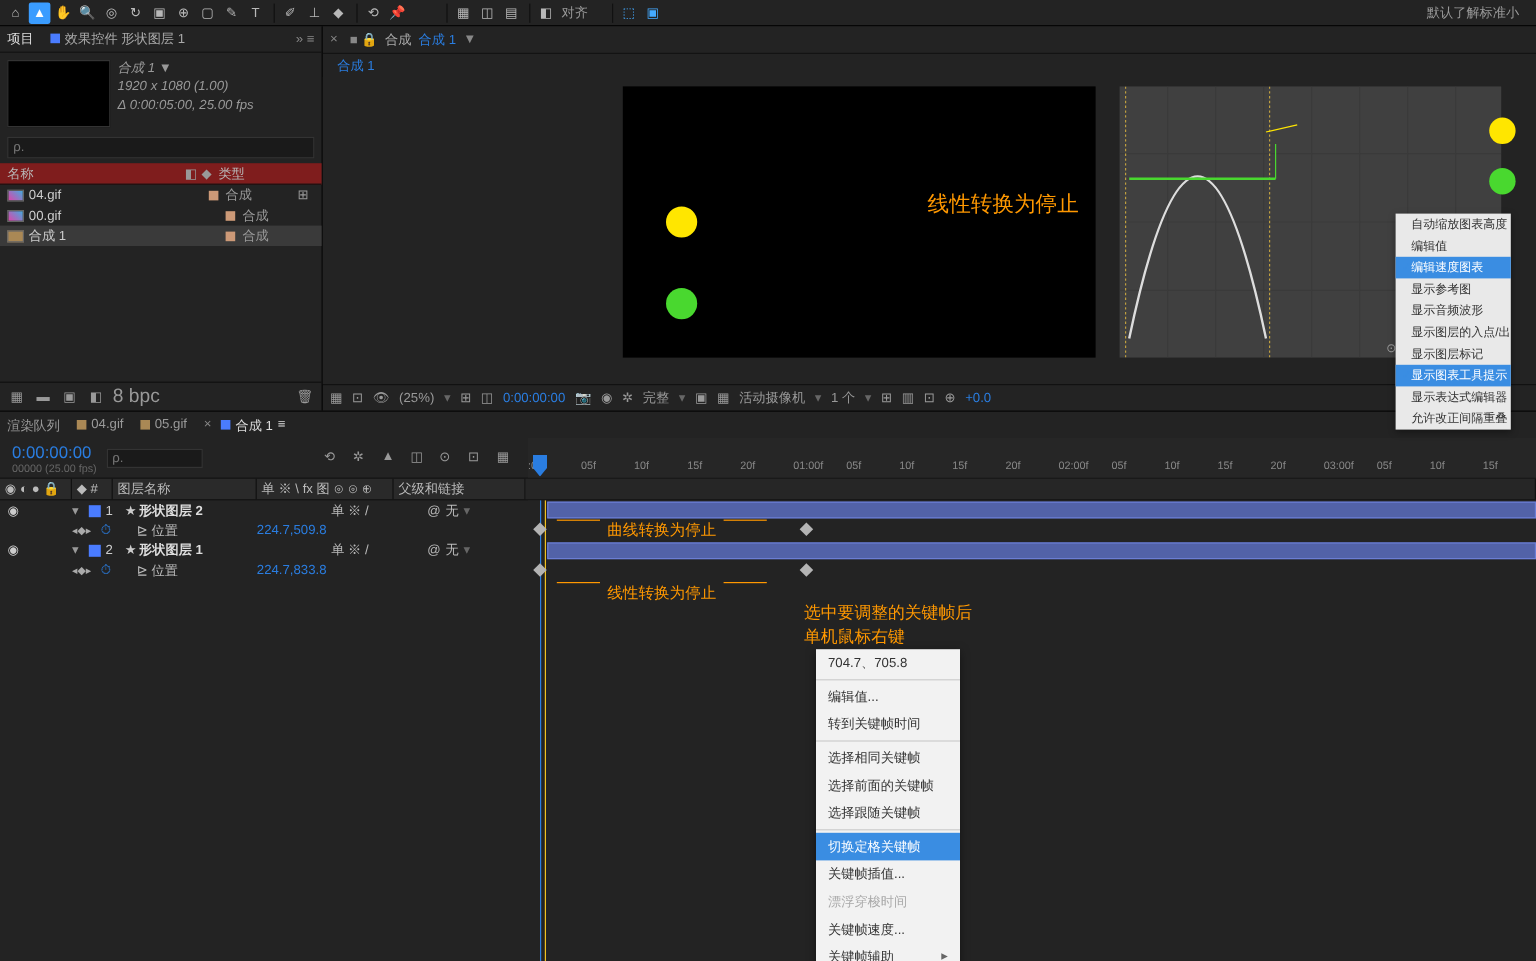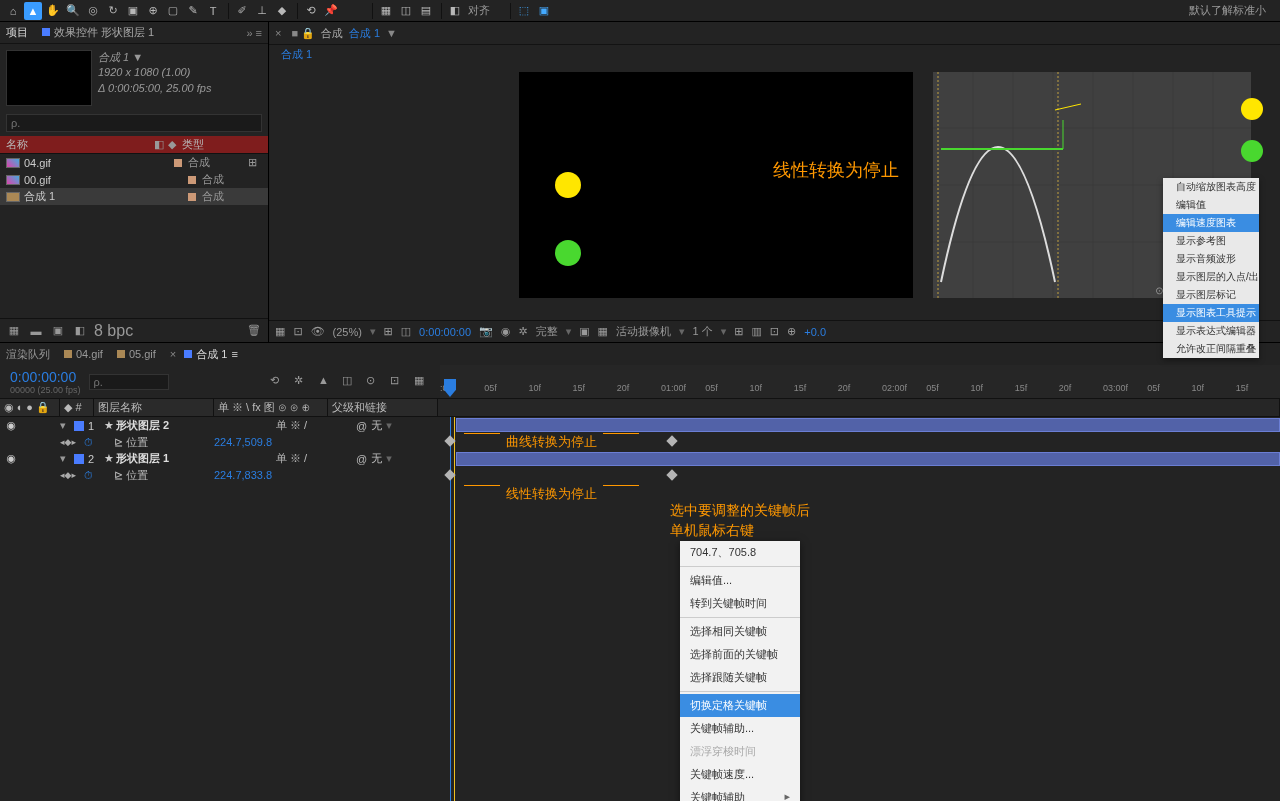--- a/index.html
+++ b/index.html
@@ -449,20 +449,20 @@
           <div class="cmi">704.7、705.8</div>
           <hr>
           <div class="cmi">编辑值...</div>
           <div class="cmi">转到关键帧时间</div>
           <hr>
           <div class="cmi">选择相同关键帧</div>
           <div class="cmi">选择前面的关键帧</div>
           <div class="cmi">选择跟随关键帧</div>
           <hr>
           <div class="cmi hl">切换定格关键帧</div>
-          <div class="cmi">关键帧辅助...</div>
+          <div class="cmi">关键帧插值...</div>
           <div class="cmi dis">漂浮穿梭时间</div>
           <div class="cmi">关键帧速度...</div>
           <div class="cmi arr">关键帧辅助</div>
         </div>
     </div>
   </div>
 </div>
 
 </body></html>

